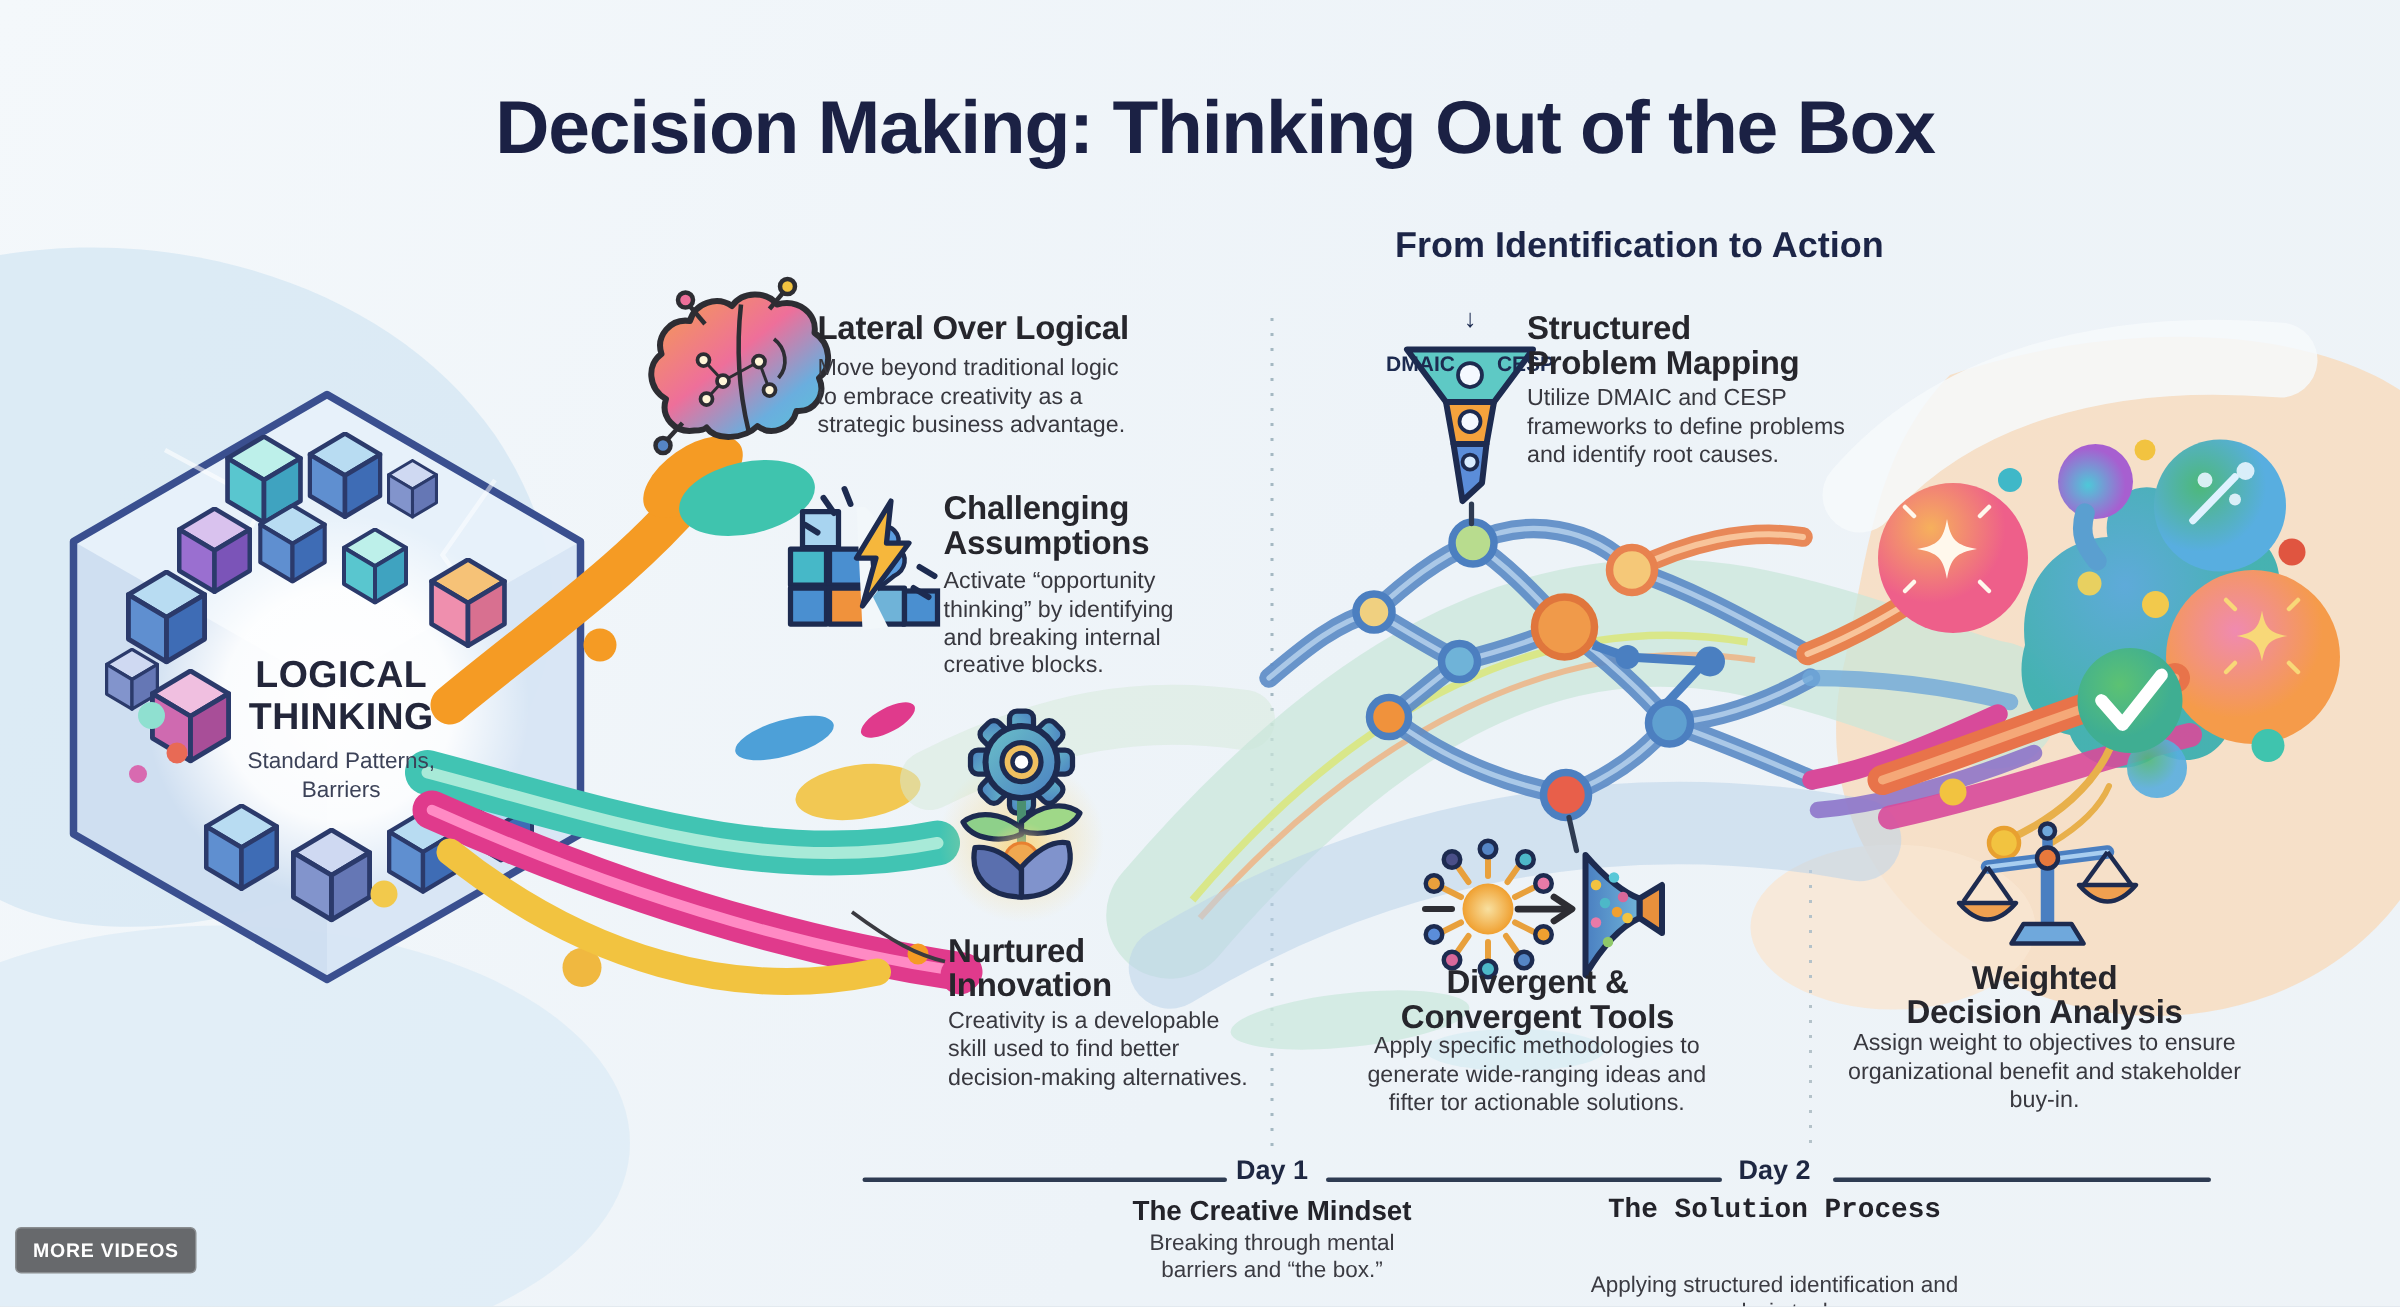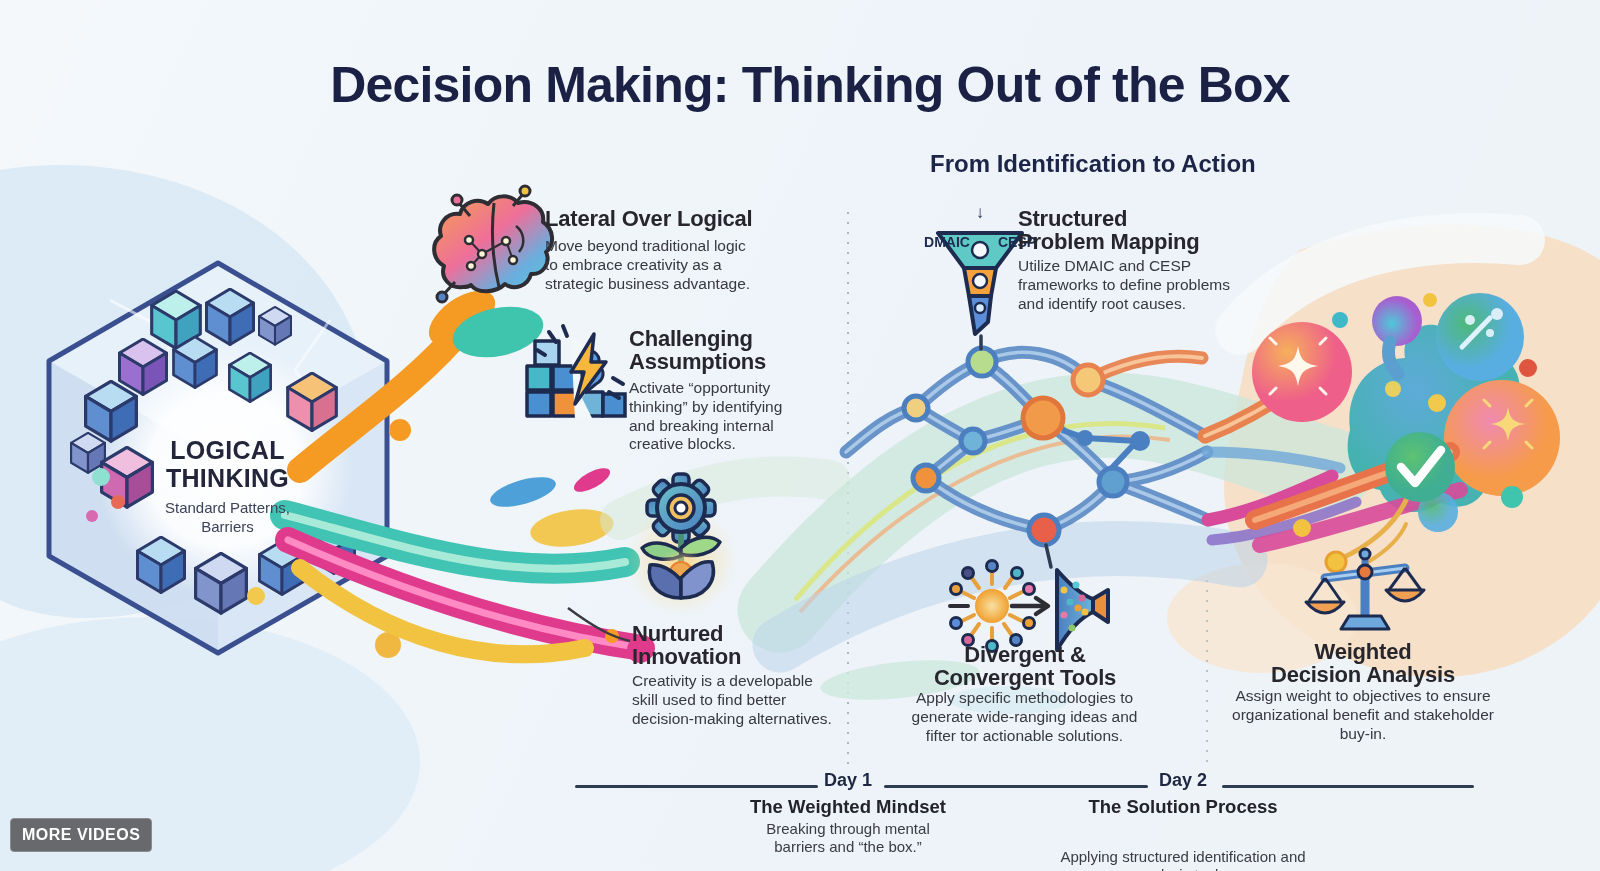--- a/index.html
+++ b/index.html
@@ -19,21 +19,21 @@
   .t-line{display:block;}
   .logical-box{left:140px;top:436px;width:175px;text-align:center;}
   .logical-title{font-size:25px;font-weight:800;color:#23263a;line-height:1.12;letter-spacing:.3px;}
   .logical-caption{font-size:15px;color:#3c4258;line-height:1.25;margin-top:7px;}
   .funnel-label{font-size:14px;font-weight:800;color:#1d2b50;text-align:center;margin-top:28px;}
   .funnel-arrow{font-size:17px;font-weight:800;color:#1d2b50;text-align:center;}
   .tl-seg{position:absolute;height:3px;background:#2e3b52;border-radius:2px;top:785px;}
   .timeline-label{font-size:18px;font-weight:800;color:#1e2742;text-align:center;}
   .timeline-title{font-size:18.5px;font-weight:800;color:#23232a;text-align:center;}
   .timeline-body{font-size:15px;line-height:1.22;color:#3b3b42;text-align:center;}
-  .more-videos{left:10px;top:818px;background:#67696c;color:#ffffff;font-size:16px;font-weight:700;
+  .more-videos{left:10px;top:818px;background:#67696c;color:#ffffff;font-size:13px;font-weight:700;
     letter-spacing:.5px;padding:7px 11px;border-radius:4px;border:1px solid #8a8d90;cursor:pointer;}
   svg{display:block;}
   .tube-outer{stroke:#5d8cc7;stroke-width:13;fill:none;opacity:.92;stroke-linecap:round;}
   .tube-core{stroke:#aecbe9;stroke-width:3.5;fill:none;opacity:.95;stroke-linecap:round;}
   .ct{fill:var(--c1);} .cl{fill:var(--c2);} .cr{fill:var(--c3);}
 </style>
 </head>
 <body>
 
 <div class="stage">
@@ -490,22 +490,22 @@
     <span class="t-line">Weighted</span>
     <span class="t-line">Decision Analysis</span>
   </div>
   <div class="abs sec-body center" style="left:1232px;top:687px;width:262px;">Assign weight to objectives to ensure organizational benefit and stakeholder buy-in.</div>
 
   <div class="tl-seg" style="left:575px;width:243px;"></div>
   <div class="tl-seg" style="left:884px;width:264px;"></div>
   <div class="tl-seg" style="left:1222px;width:252px;"></div>
 
   <div class="abs timeline-label" style="left:728px;top:770px;width:240px;">Day 1</div>
-  <div class="abs timeline-title" style="left:728px;top:796px;width:240px;">The Weighted Mindset</div>
+  <div class="abs timeline-title" style="left:728px;top:796px;width:240px;">The Creative Mindset</div>
   <div class="abs timeline-body" style="left:758px;top:820px;width:180px;">Breaking through mental barriers and “the box.”</div>
 
   <div class="abs timeline-label" style="left:1063px;top:770px;width:240px;">Day 2</div>
-  <div class="abs timeline-title" style="left:1063px;top:796px;width:240px;">The Solution Process</div>
+  <div class="abs timeline-title" style="left:1063px;top:796px;width:240px;font-family:Liberation Mono, monospace;">The Solution Process</div>
   <div class="abs timeline-body" style="left:1060px;top:848px;width:246px;">Applying structured identification and analysis tools.</div>
 
   <div class="abs more-videos">MORE VIDEOS</div>
 
 </div>
 
 </body></html>

